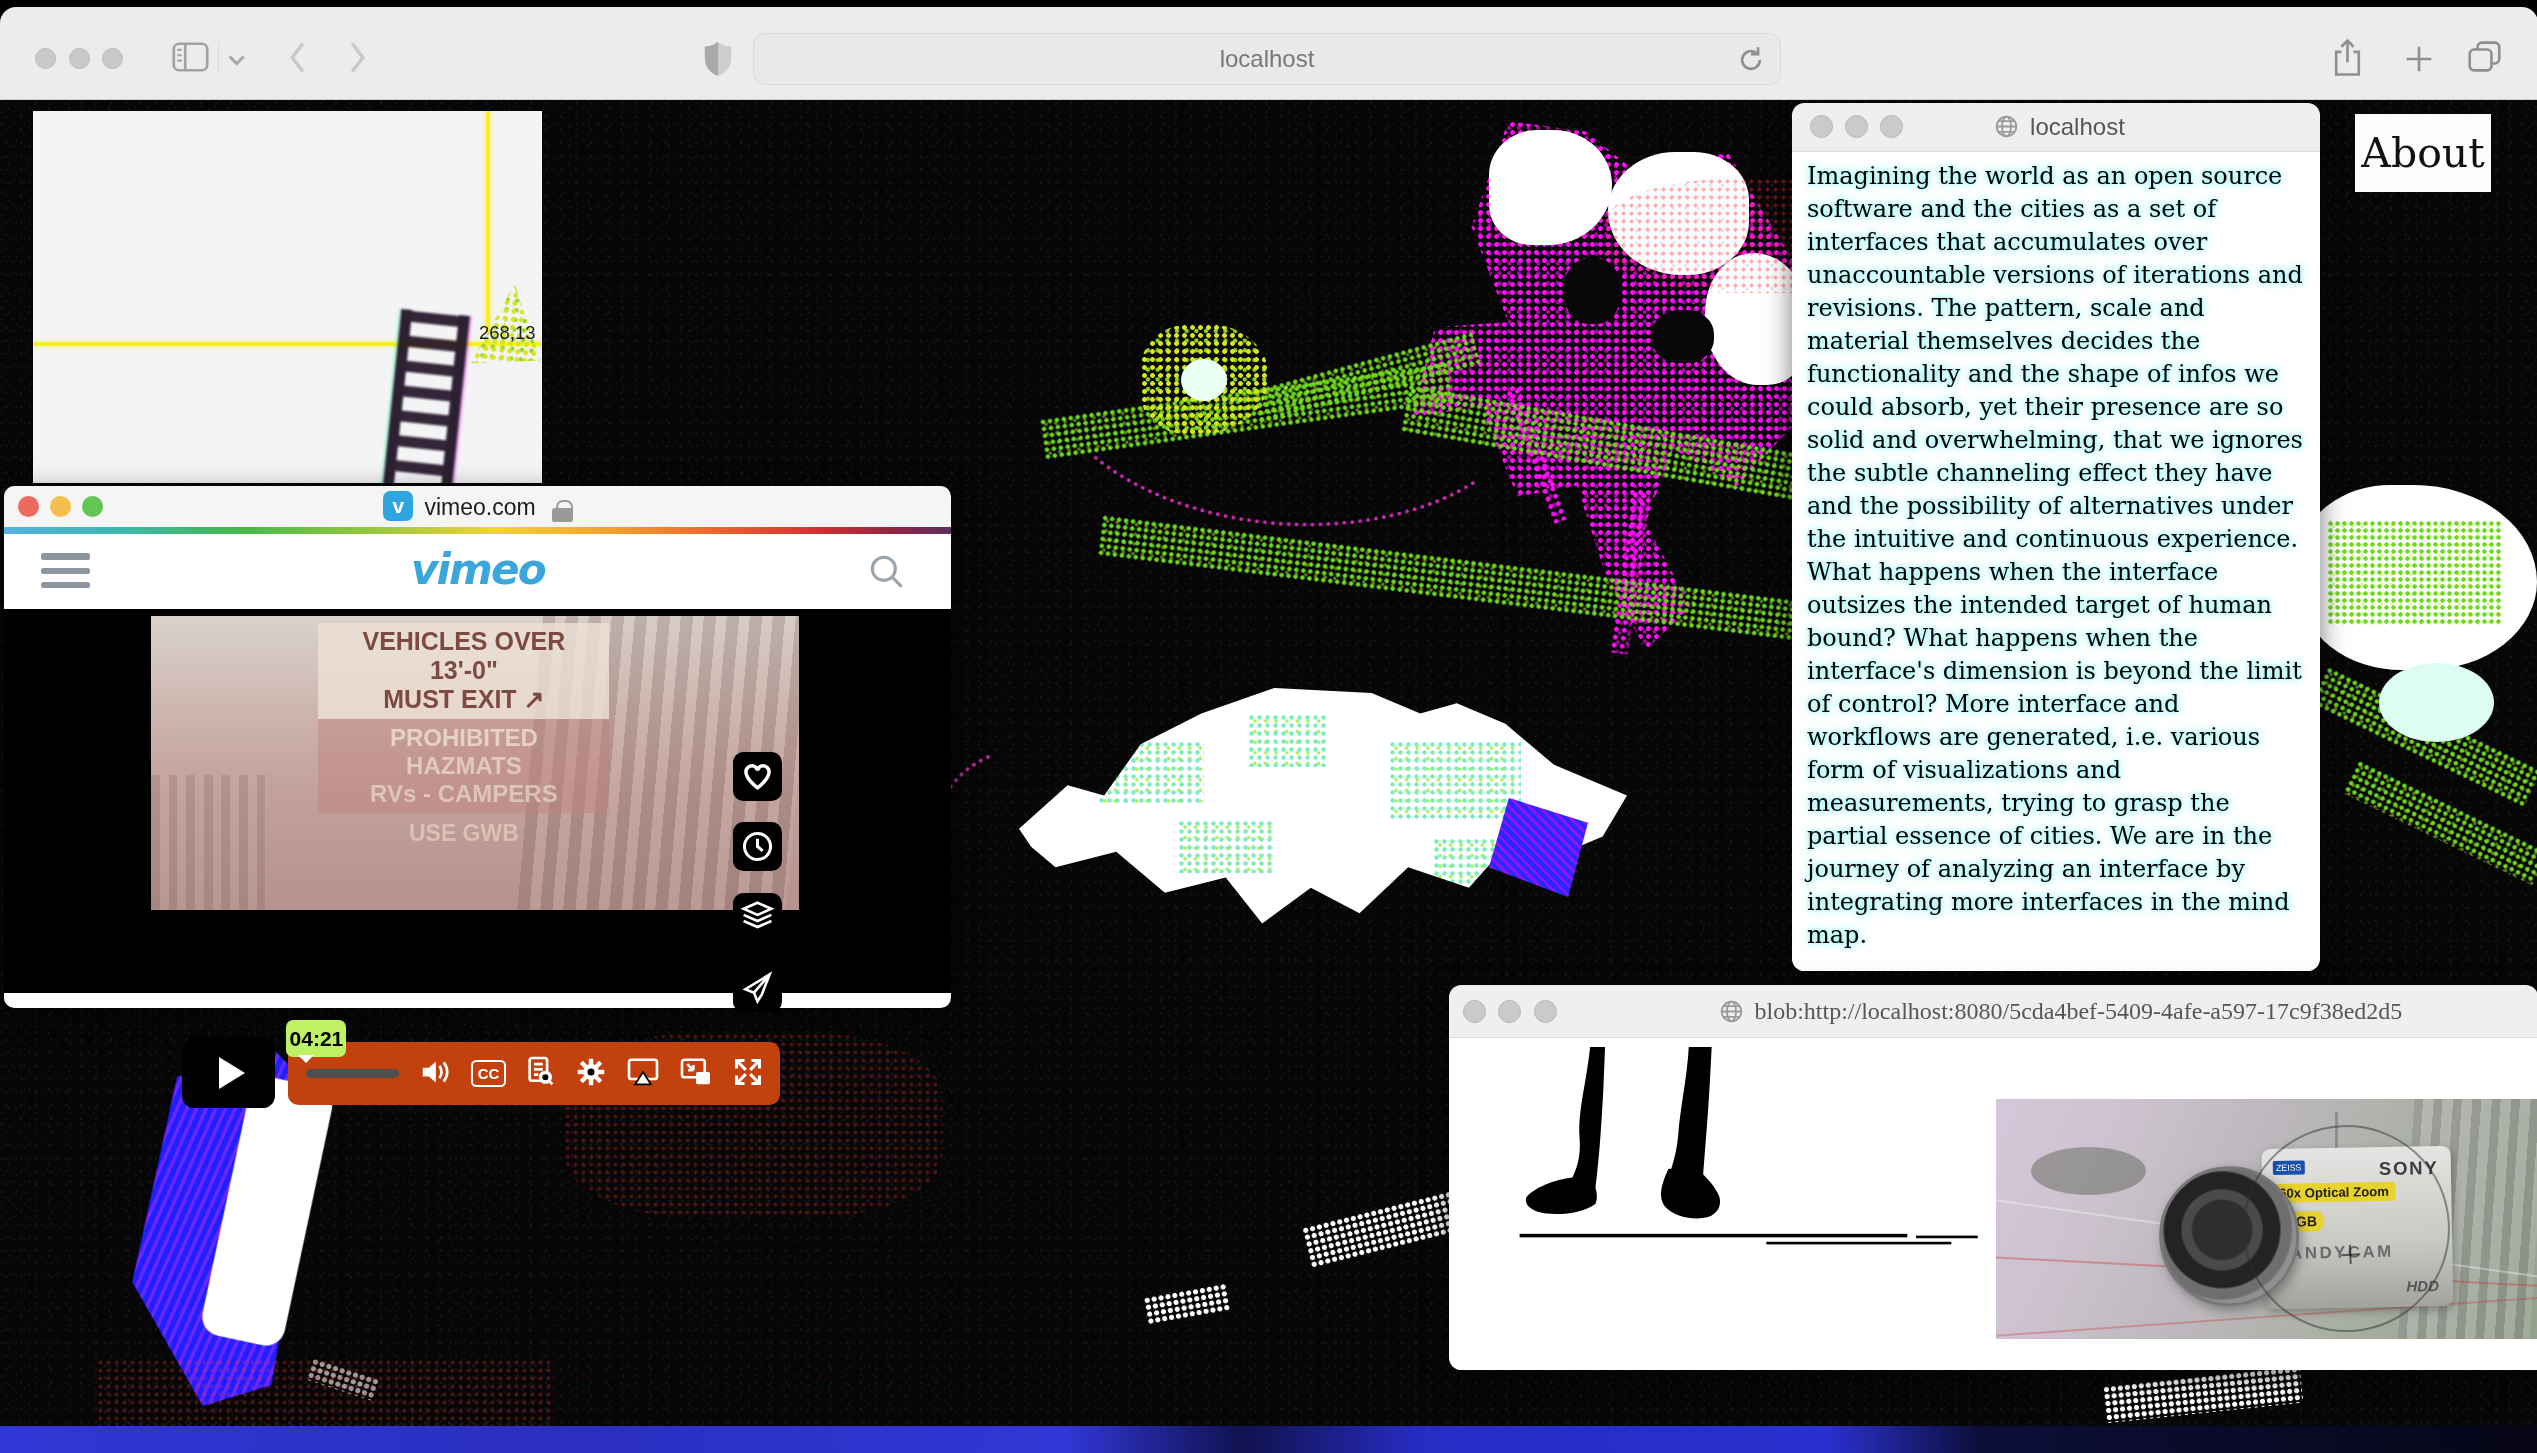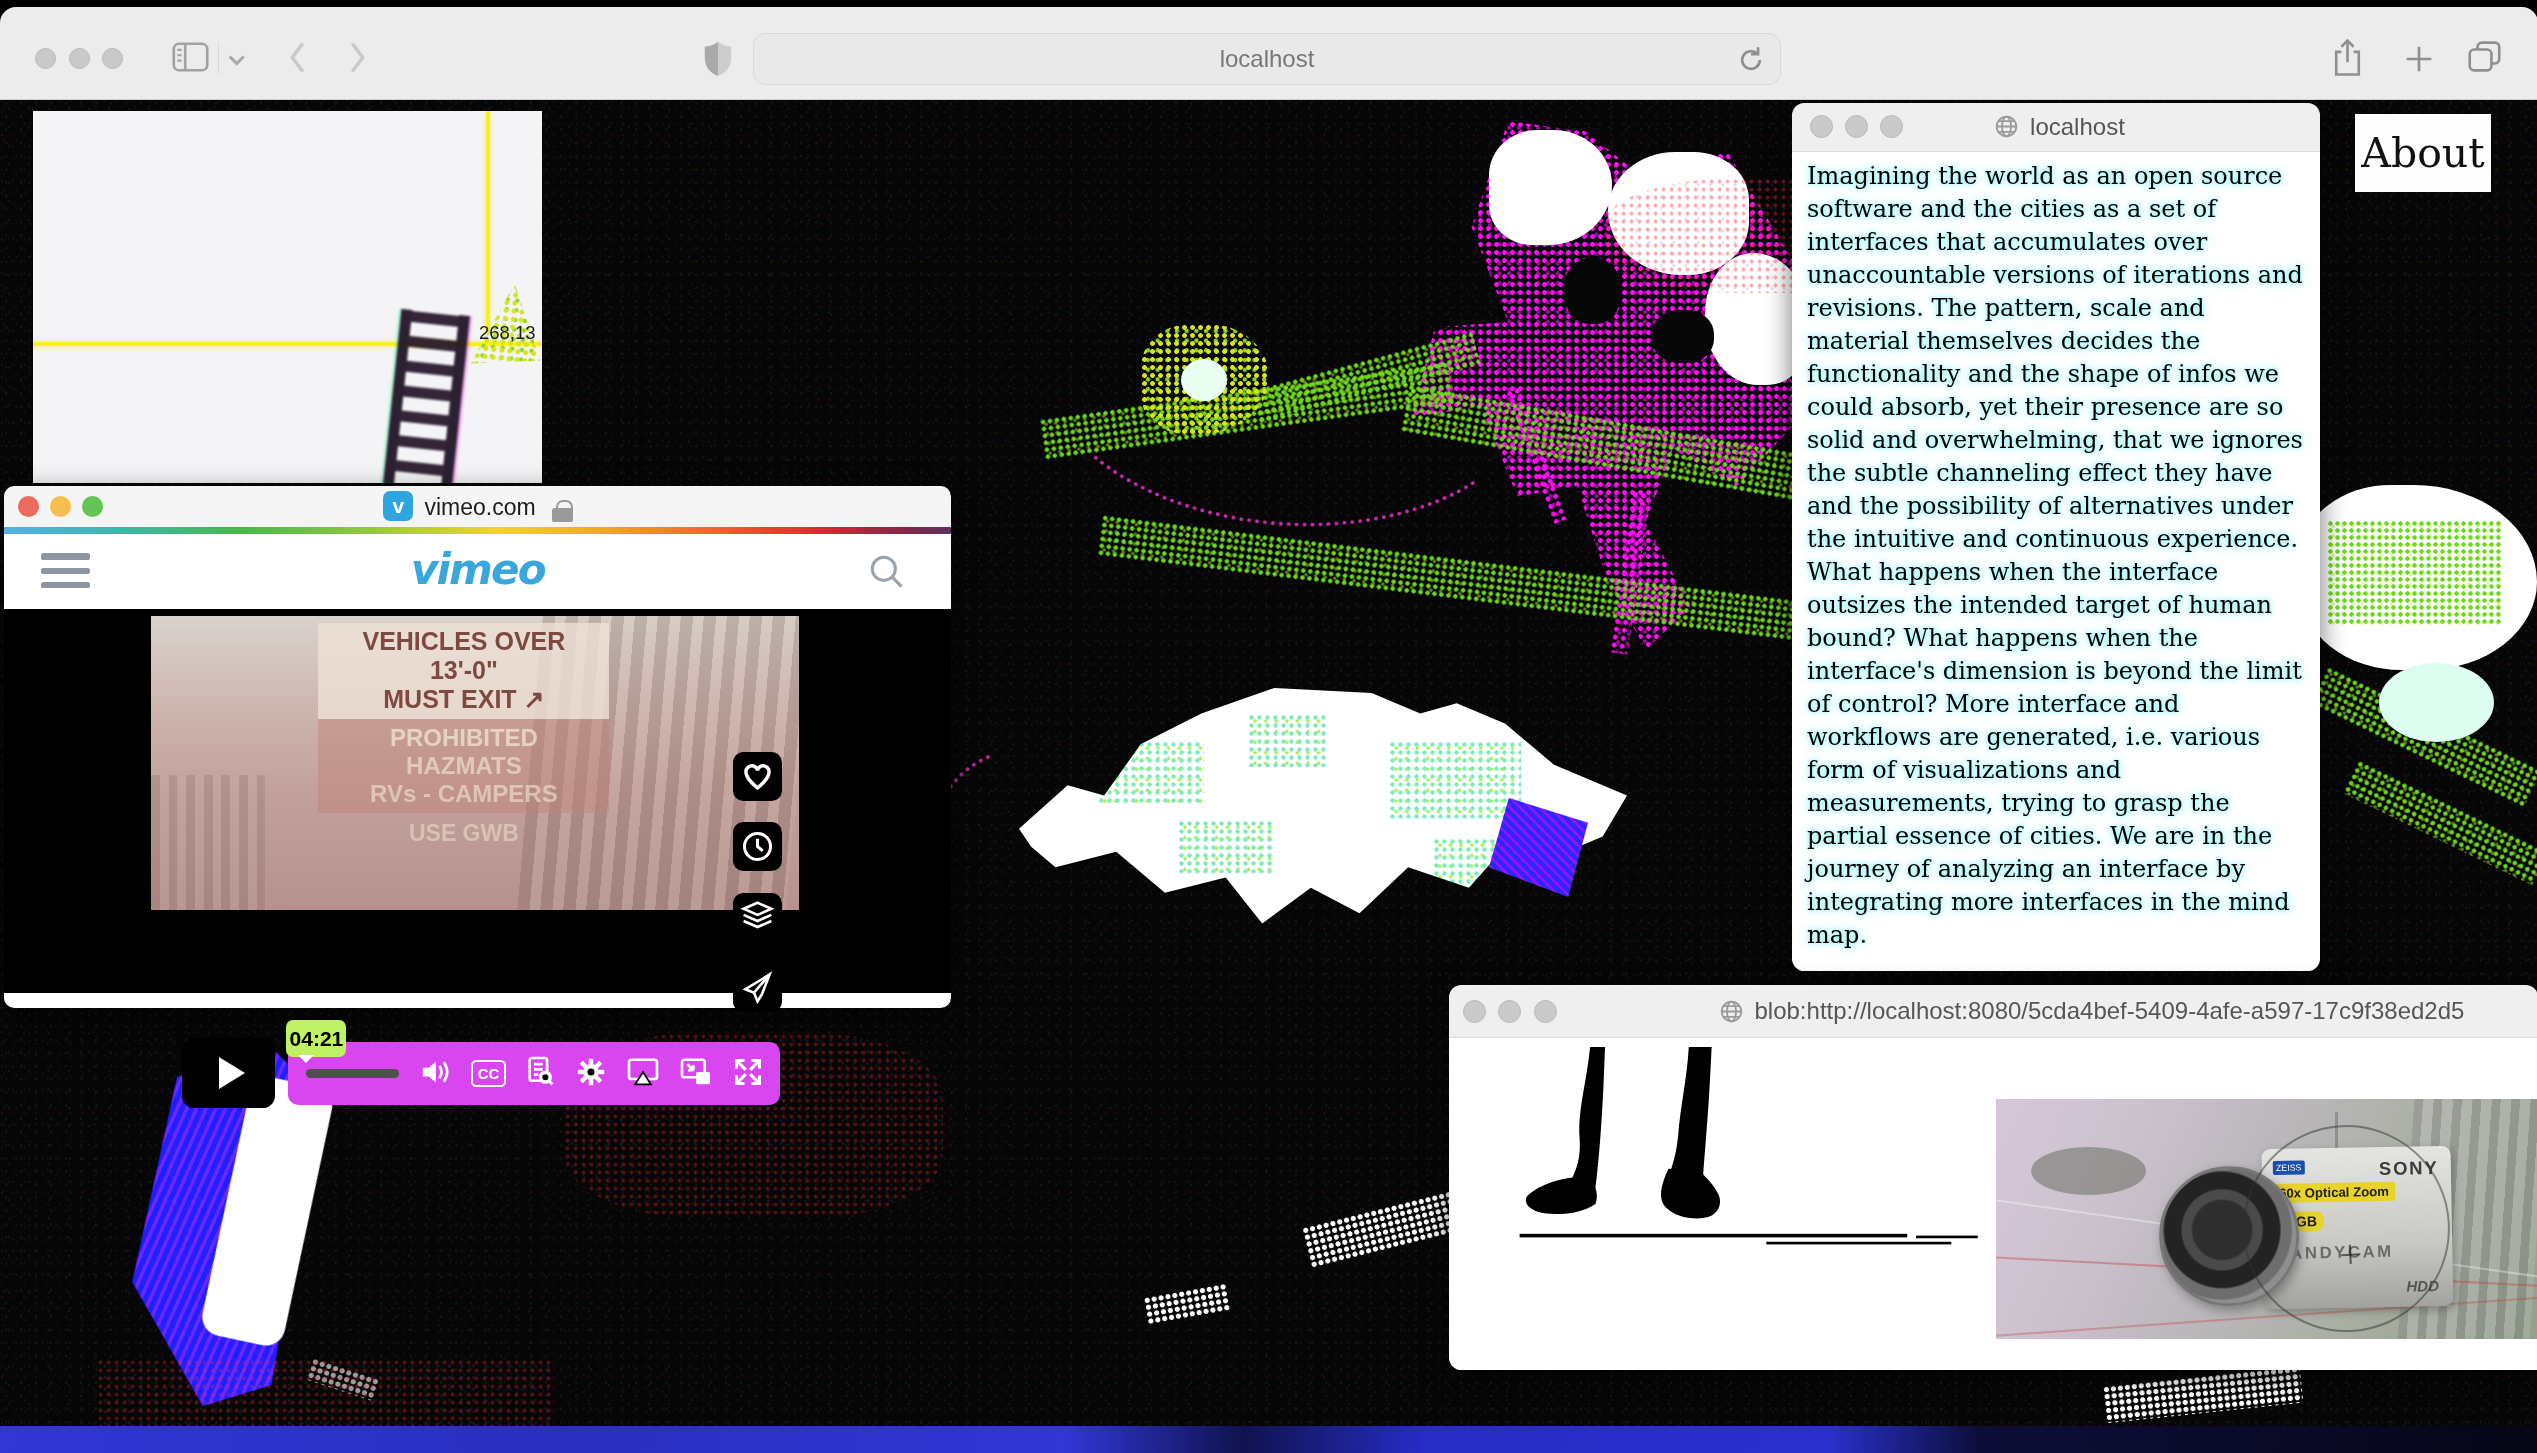--- a/index.html
+++ b/index.html
@@ -296,21 +296,21 @@
         </div>
         <div class="abs pbtn" style="left:729px;top:354px;">
           <svg width="33" height="33" viewBox="0 0 38 38" fill="none" stroke="#fff" stroke-width="3">
               <path d="M33 4 L5 21 L15 25 L19 35 L24 27 L33 4 Z M15 25 L33 4"></path>
             </svg>
         </div>
 
         <div class="abs" style="left:178px;top:429px;width:93px;height:70px;background:#000;border-radius:12.3px;display:flex;align-items:center;justify-content:center;">
           <div style="width:0;height:0;border-left:26.4px solid #fff;border-top:16.7px solid transparent;border-bottom:16.7px solid transparent;margin-left:7px;"></div>
         </div>
-        <div class="abs" style="left:284px;top:433px;width:492px;height:63px;background:#d946ef;border-radius:10.6px;display:flex;align-items:center;gap:21px;padding:0 17.6px;box-sizing:border-box;">
+        <div class="abs" style="left:284px;top:433px;width:492px;height:63px;background:#c2410c;border-radius:10.6px;display:flex;align-items:center;gap:21px;padding:0 17.6px;box-sizing:border-box;">
           <div style="width:115px;height:8.8px;background:#4f4f4f;border-radius:4.4px;"></div>
           <span><svg width="30" height="28" viewBox="0 0 34 32">
                 <path d="M3 11 h7 l8 -7 v24 l-8 -7 H3 Z" fill="#fff"></path>
                 <path d="M22 9 q5 7 0 14 M27 5 q8 11 0 22" stroke="#fff" stroke-width="3" fill="none"></path>
               </svg></span>
           <span style="border:2.6px solid #fff;border-radius:5.3px;color:#fff;font-weight:bold;font-size:15px;padding:2.6px 4.4px;">CC</span>
           <span><svg width="28" height="32" viewBox="0 0 32 36" fill="none" stroke="#fff" stroke-width="3">
                 <rect x="3" y="2" width="20" height="26" rx="3"></rect>
                 <path d="M8 9 h10 M8 15 h10 M8 21 h5"></path>
                 <circle cx="21" cy="24" r="6" fill="#000"></circle>
@@ -364,21 +364,21 @@
       <div id="essaybody">
         <div id="essaytext">Imagining the world as an open source software and the cities as a set of interfaces that accumulates over unaccountable versions of iterations and revisions. The pattern, scale and material themselves decides the functionality and the shape of infos we could absorb, yet their presence are so solid and overwhelming, that we ignores the subtle channeling effect they have and the possibility of alternatives under the intuitive and continuous experience. What happens when the interface outsizes the intended target of human bound? What happens when the interface's dimension is beyond the limit of control? More interface and workflows are generated, i.e. various form of visualizations and measurements, trying to grasp the partial essence of cities. We are in the journey of analyzing an interface by integrating more interfaces in the mind map.</div>
       </div>
     </div>
 
     <div id="about" class="abs">
       <span>About</span>
     </div>
 
     <div id="blobwin" class="abs winshadow">
-      <div class="titlebar" style="height:52px;padding-left:14px;">
+      <div class="titlebar" style="height:52px;padding-left:14px;font-family:Liberation Serif, serif;">
         <div class="wl graydot"></div>
         <div class="wl graydot"></div>
         <div class="wl graydot"></div>
         <span style="margin-left:150px;display:flex;align-items:center;gap:10.6px;">
           <svg width="25" height="25" viewBox="0 0 28 28" fill="none" stroke="#9a9a9a" stroke-width="2">
               <circle cx="14" cy="14" r="11"></circle>
               <ellipse cx="14" cy="14" rx="5" ry="11"></ellipse>
               <path d="M3 14 h22 M5 8 h18 M5 20 h18"></path>
             </svg>
           <span class="wintitle">blob:http://localhost:8080/5cda4bef-5409-4afe-a597-17c9f38ed2d5</span>

